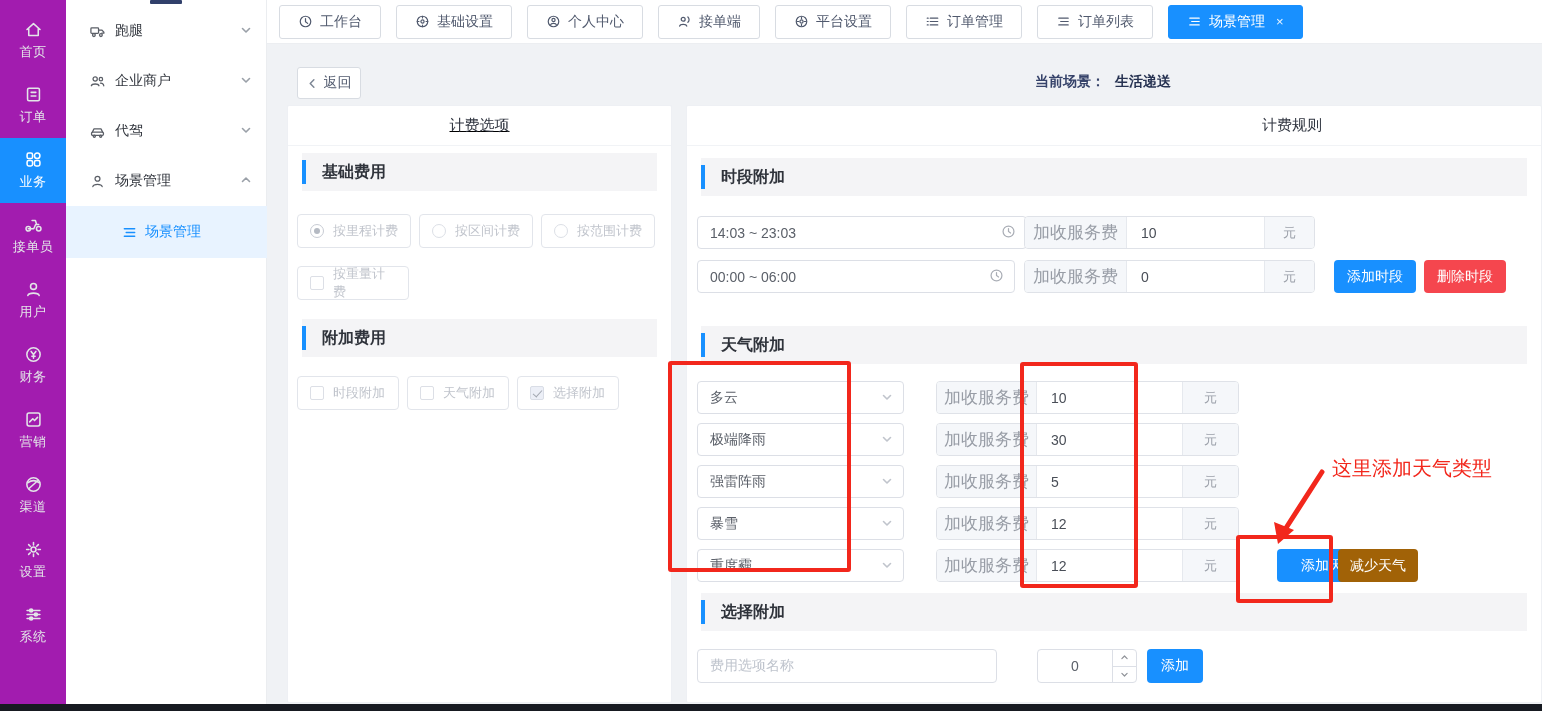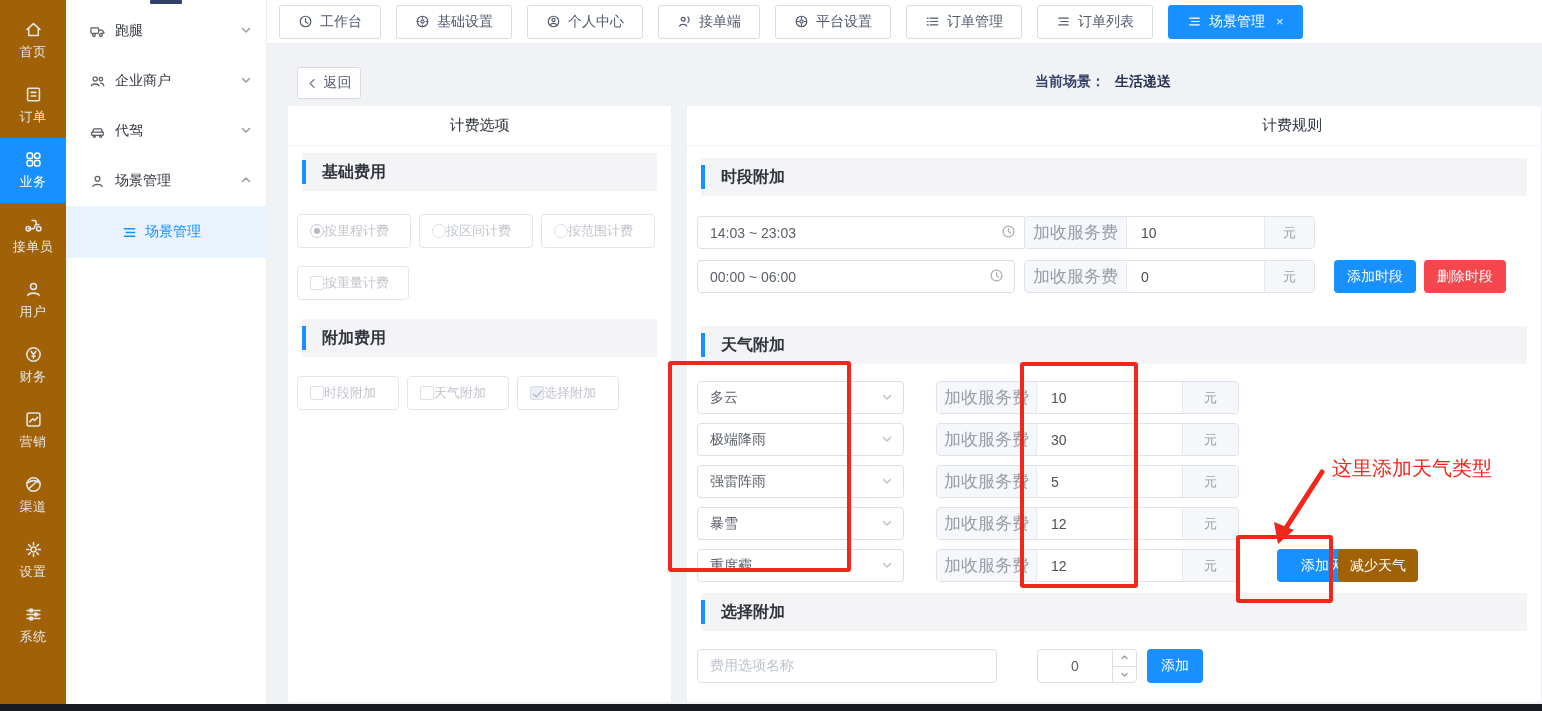--- a/index.html
+++ b/index.html
@@ -1,21 +1,21 @@
 <!DOCTYPE html>
 <html><head>
 <meta charset="utf-8">
 <style>
   * { margin:0; padding:0; box-sizing:border-box; }
   html,body { width:1542px; height:711px; overflow:hidden; }
   body { font-family:"Liberation Sans","DejaVu Sans",sans-serif; background:#fff; position:relative; }
   .stage { position:absolute; left:0; top:0; width:1542px; height:711px; overflow:hidden; background:#f0f2f5; }
 
   
-  .dark-sidebar { position:absolute; left:0; top:0; width:66px; height:711px; background:#a16207; z-index:5; }
+  .dark-sidebar { position:absolute; left:0; top:0; width:66px; height:711px; background:#a21caf; z-index:5; }
   .nav-item { position:absolute; left:0; width:66px; height:65px; display:flex; flex-direction:column; align-items:center; justify-content:center; gap:4px; color:#e3e5e8; cursor:pointer; }
   .nav-item .lbl { font-size:13px; letter-spacing:.5px; }
   .nav-item svg { width:19px; height:19px; stroke:currentColor; fill:none; stroke-width:1.3; stroke-linecap:round; stroke-linejoin:round; }
   .nav-item.active { background:#1890ff; color:#fff; }
 
   
   .sub-sidebar { position:absolute; left:66px; top:0; width:201px; height:711px; background:#fff; border-right:1px solid #ebedf0; z-index:4; }
   .logo-clip { position:absolute; left:84px; top:0; width:32px; height:4px; background:#31406b; border-radius:1px; }
   .sub-group { position:absolute; left:0; width:201px; height:50px; display:flex; align-items:center; padding-left:23px; gap:9px; color:#32363e; font-size:14px; cursor:pointer; }
   .sub-group svg.mi { width:17px; height:17px; stroke:#5a5e66; fill:none; stroke-width:1.2; stroke-linecap:round; stroke-linejoin:round; }
@@ -32,32 +32,32 @@
   .tab .close { font-size:13px; margin-left:4px; opacity:.9; }
 
   
   .main { position:absolute; left:267px; top:44px; width:1275px; height:660px; background:#f0f2f5; }
   .btn-back { position:absolute; left:30px; top:23px; width:64px; height:32px; background:#fff; border:1px solid #d8dce2; border-radius:3px; display:flex; align-items:center; justify-content:center; gap:6px; font-size:14px; color:#515a6e; cursor:pointer; }
   .btn-back svg { width:11px; height:11px; stroke:#7c8694; fill:none; stroke-width:1.6; stroke-linecap:round; stroke-linejoin:round; }
   .scene-line { position:absolute; left:768px; top:29px; font-size:14px; font-weight:700; color:#36436a; }
   .scene-line b { margin-left:10px; color:#273352; }
 
   .card { position:absolute; background:#fff; border:1px solid #eef0f4; border-radius:2px; }
-  .card-l { left:20px; top:61px; width:385px; height:598px; }
+  .card-l { left:20px; top:61px; width:385px; height:598px;text-decoration:underline; }
   .card-r { left:419px; top:61px; width:856px; height:598px; }
   .card-head { height:40px; border-bottom:1px solid #f1f3f6; display:flex; align-items:center; justify-content:center; font-size:15px; color:#303540; }
   .card-r .card-head { justify-content:flex-start; }
   .card-r .card-head span { position:absolute; left:505px; width:200px; text-align:center; }
 
   .sec-head { position:absolute; left:14px; right:14px; height:38px; background:#f4f4f6; display:flex; align-items:center; padding-left:12px; }
   .sec-head:before { content:""; position:absolute; left:0; top:7px; bottom:7px; width:4px; background:#1890ff; }
   .sec-head .t { font-size:16px; font-weight:700; color:#2f333b; margin-left:8px; }
 
   
-  .opt { position:absolute; height:34px; border:1px solid #e2e5eb; border-radius:4px; background:#fff; display:flex; align-items:center; padding:0 12px; color:#c0c4cc; font-size:13px; }
+  .opt { position:absolute; height:34px; border:1px solid #e2e5eb; border-radius:4px; background:#fff; display:flex; align-items:center; gap:9px; padding:0 12px; color:#c0c4cc; font-size:13px; }
   .radio { width:14px; height:14px; border:1px solid #dcdfe6; border-radius:50%; background:#fff; position:relative; flex:none; }
   .radio.on { border-color:#c8ccd4; }
   .radio.on:after { content:""; position:absolute; left:3px; top:3px; width:6px; height:6px; border-radius:50%; background:#b5bac3; }
   .cbox { width:14px; height:14px; border:1px solid #dcdfe6; border-radius:2px; background:#fff; flex:none; position:relative; }
   .cbox.on { background:#eceff7; border-color:#d9dde6; }
   .cbox.on:after { content:""; position:absolute; left:4px; top:1px; width:4px; height:8px; border-right:1.6px solid #a3a8b1; border-bottom:1.6px solid #a3a8b1; transform:rotate(42deg); }
 
   
   .t-input { position:absolute; height:33px; border:1px solid #dcdfe6; border-radius:4px; background:#fff; display:flex; align-items:center; padding:0 12px; font-size:14px; color:#5b6069; cursor:text; }
   .t-input .clock { position:absolute; right:10px; }

